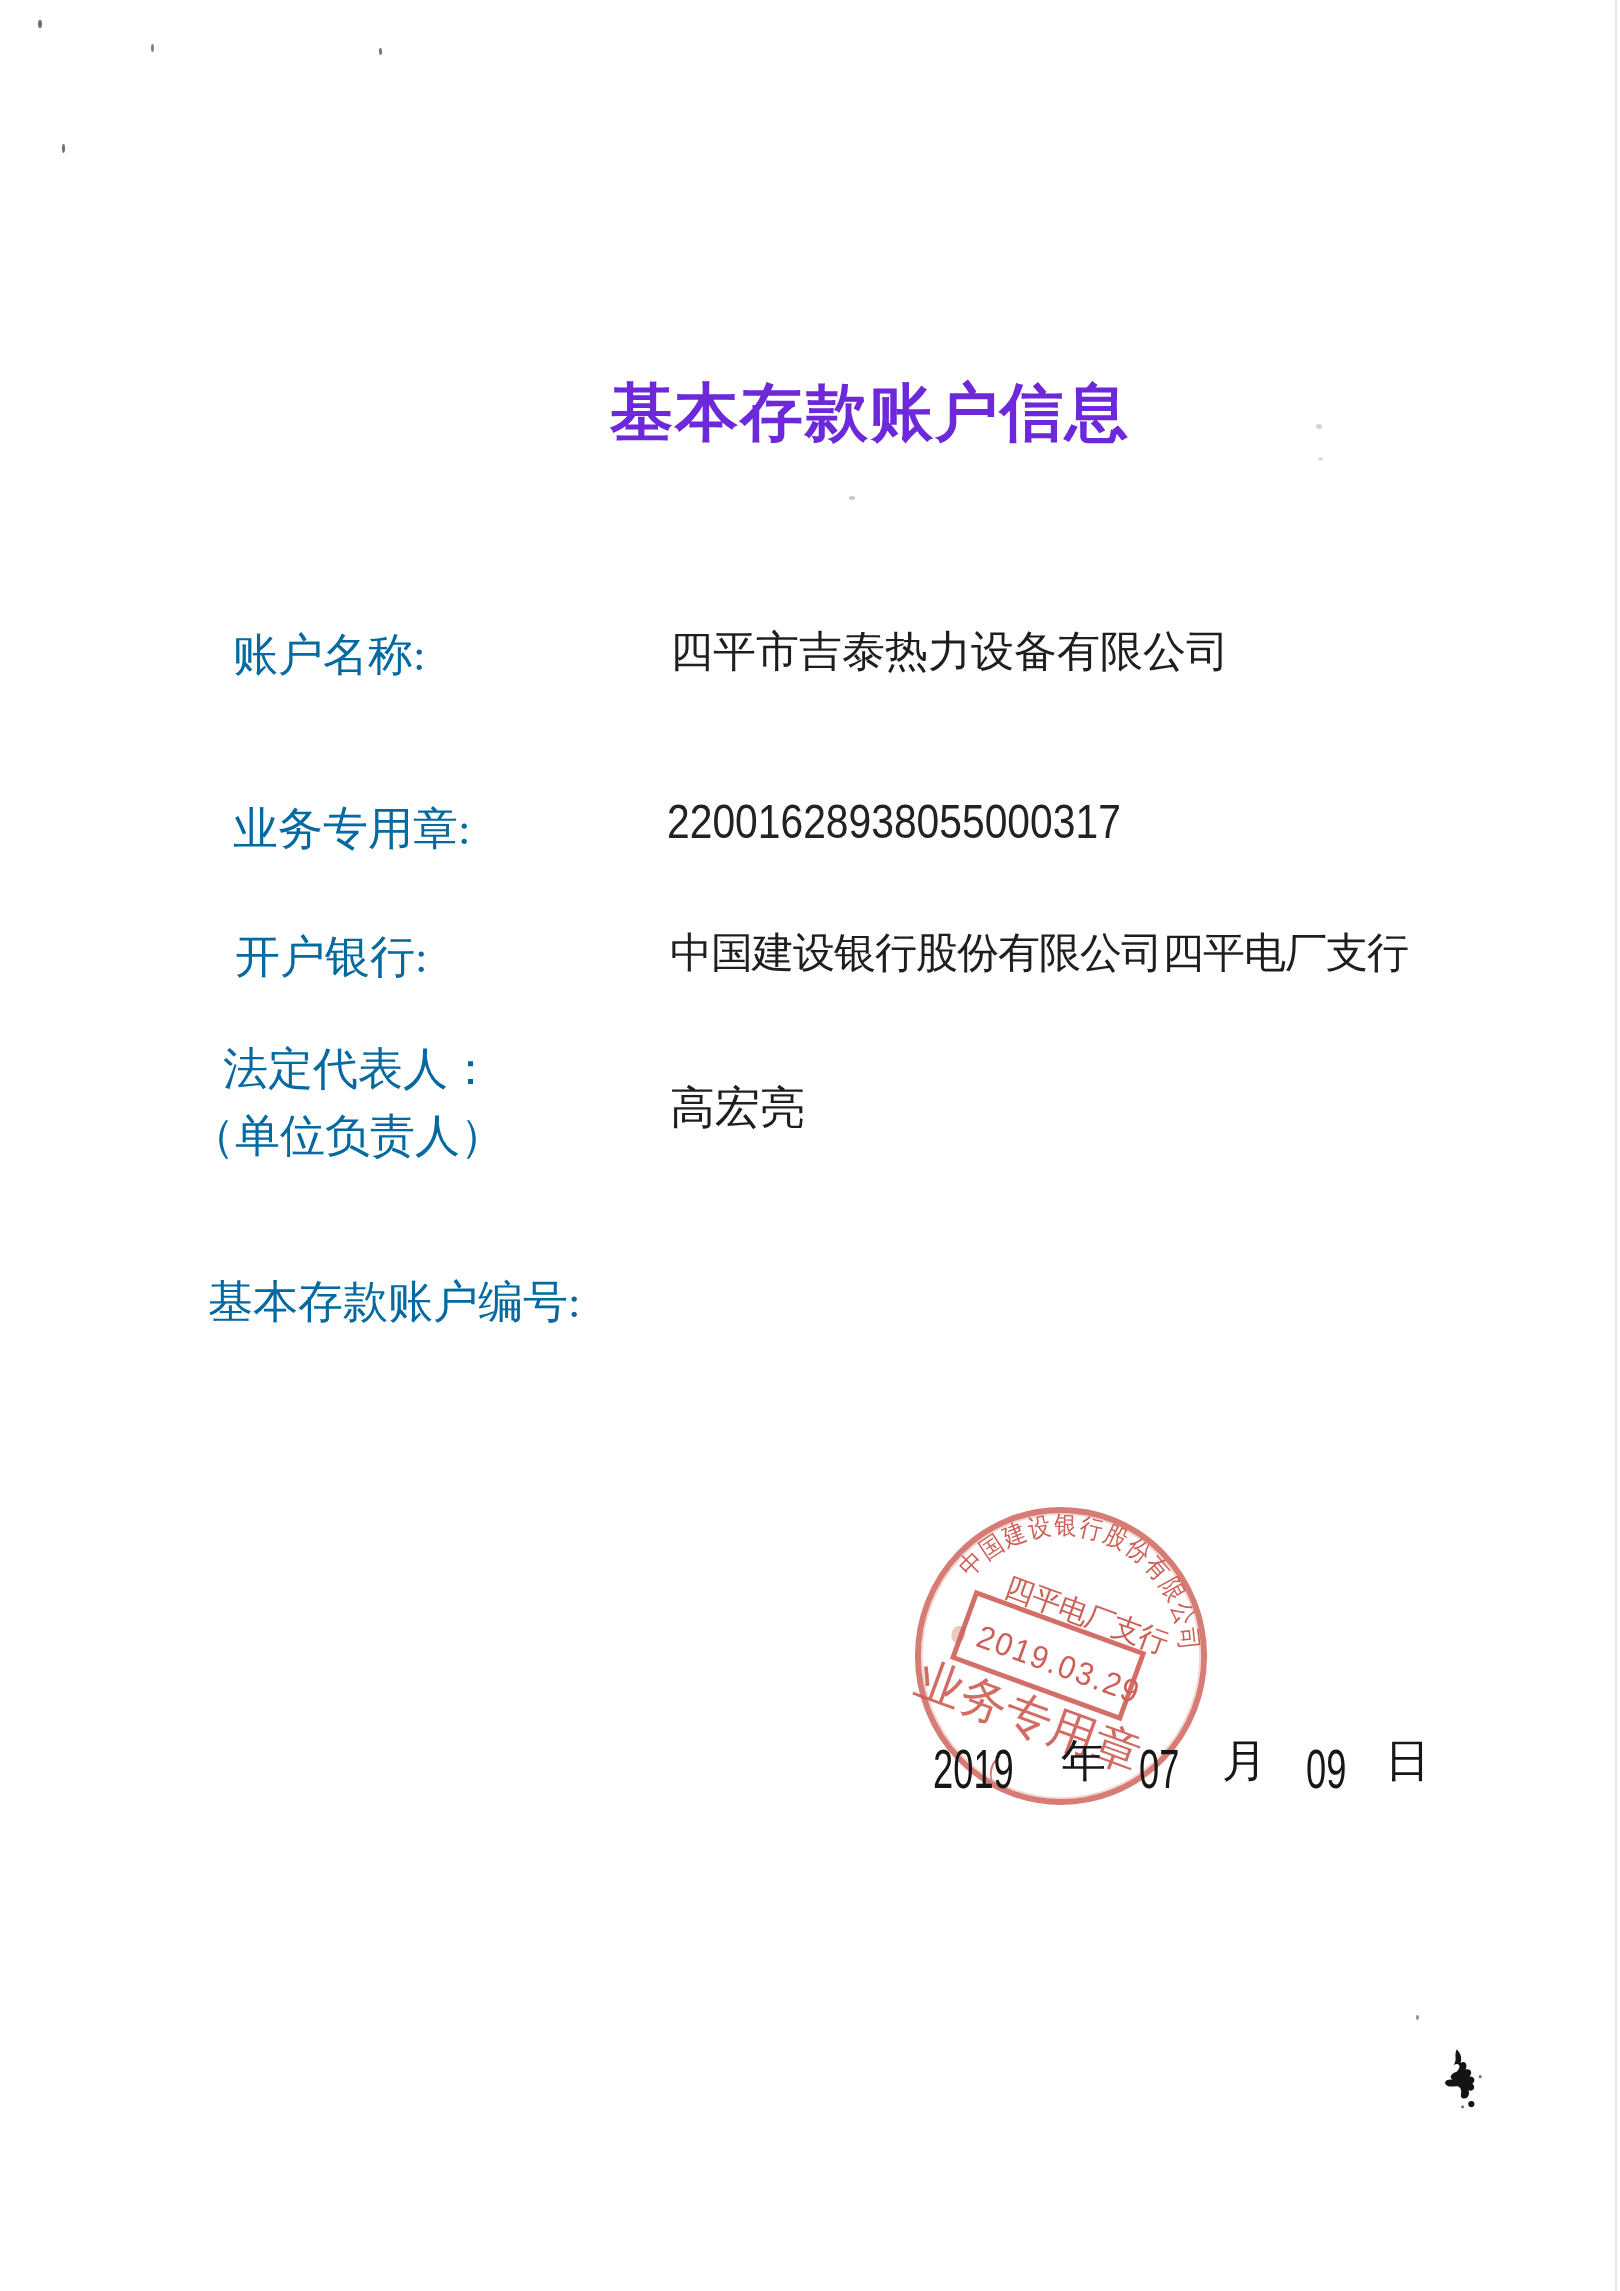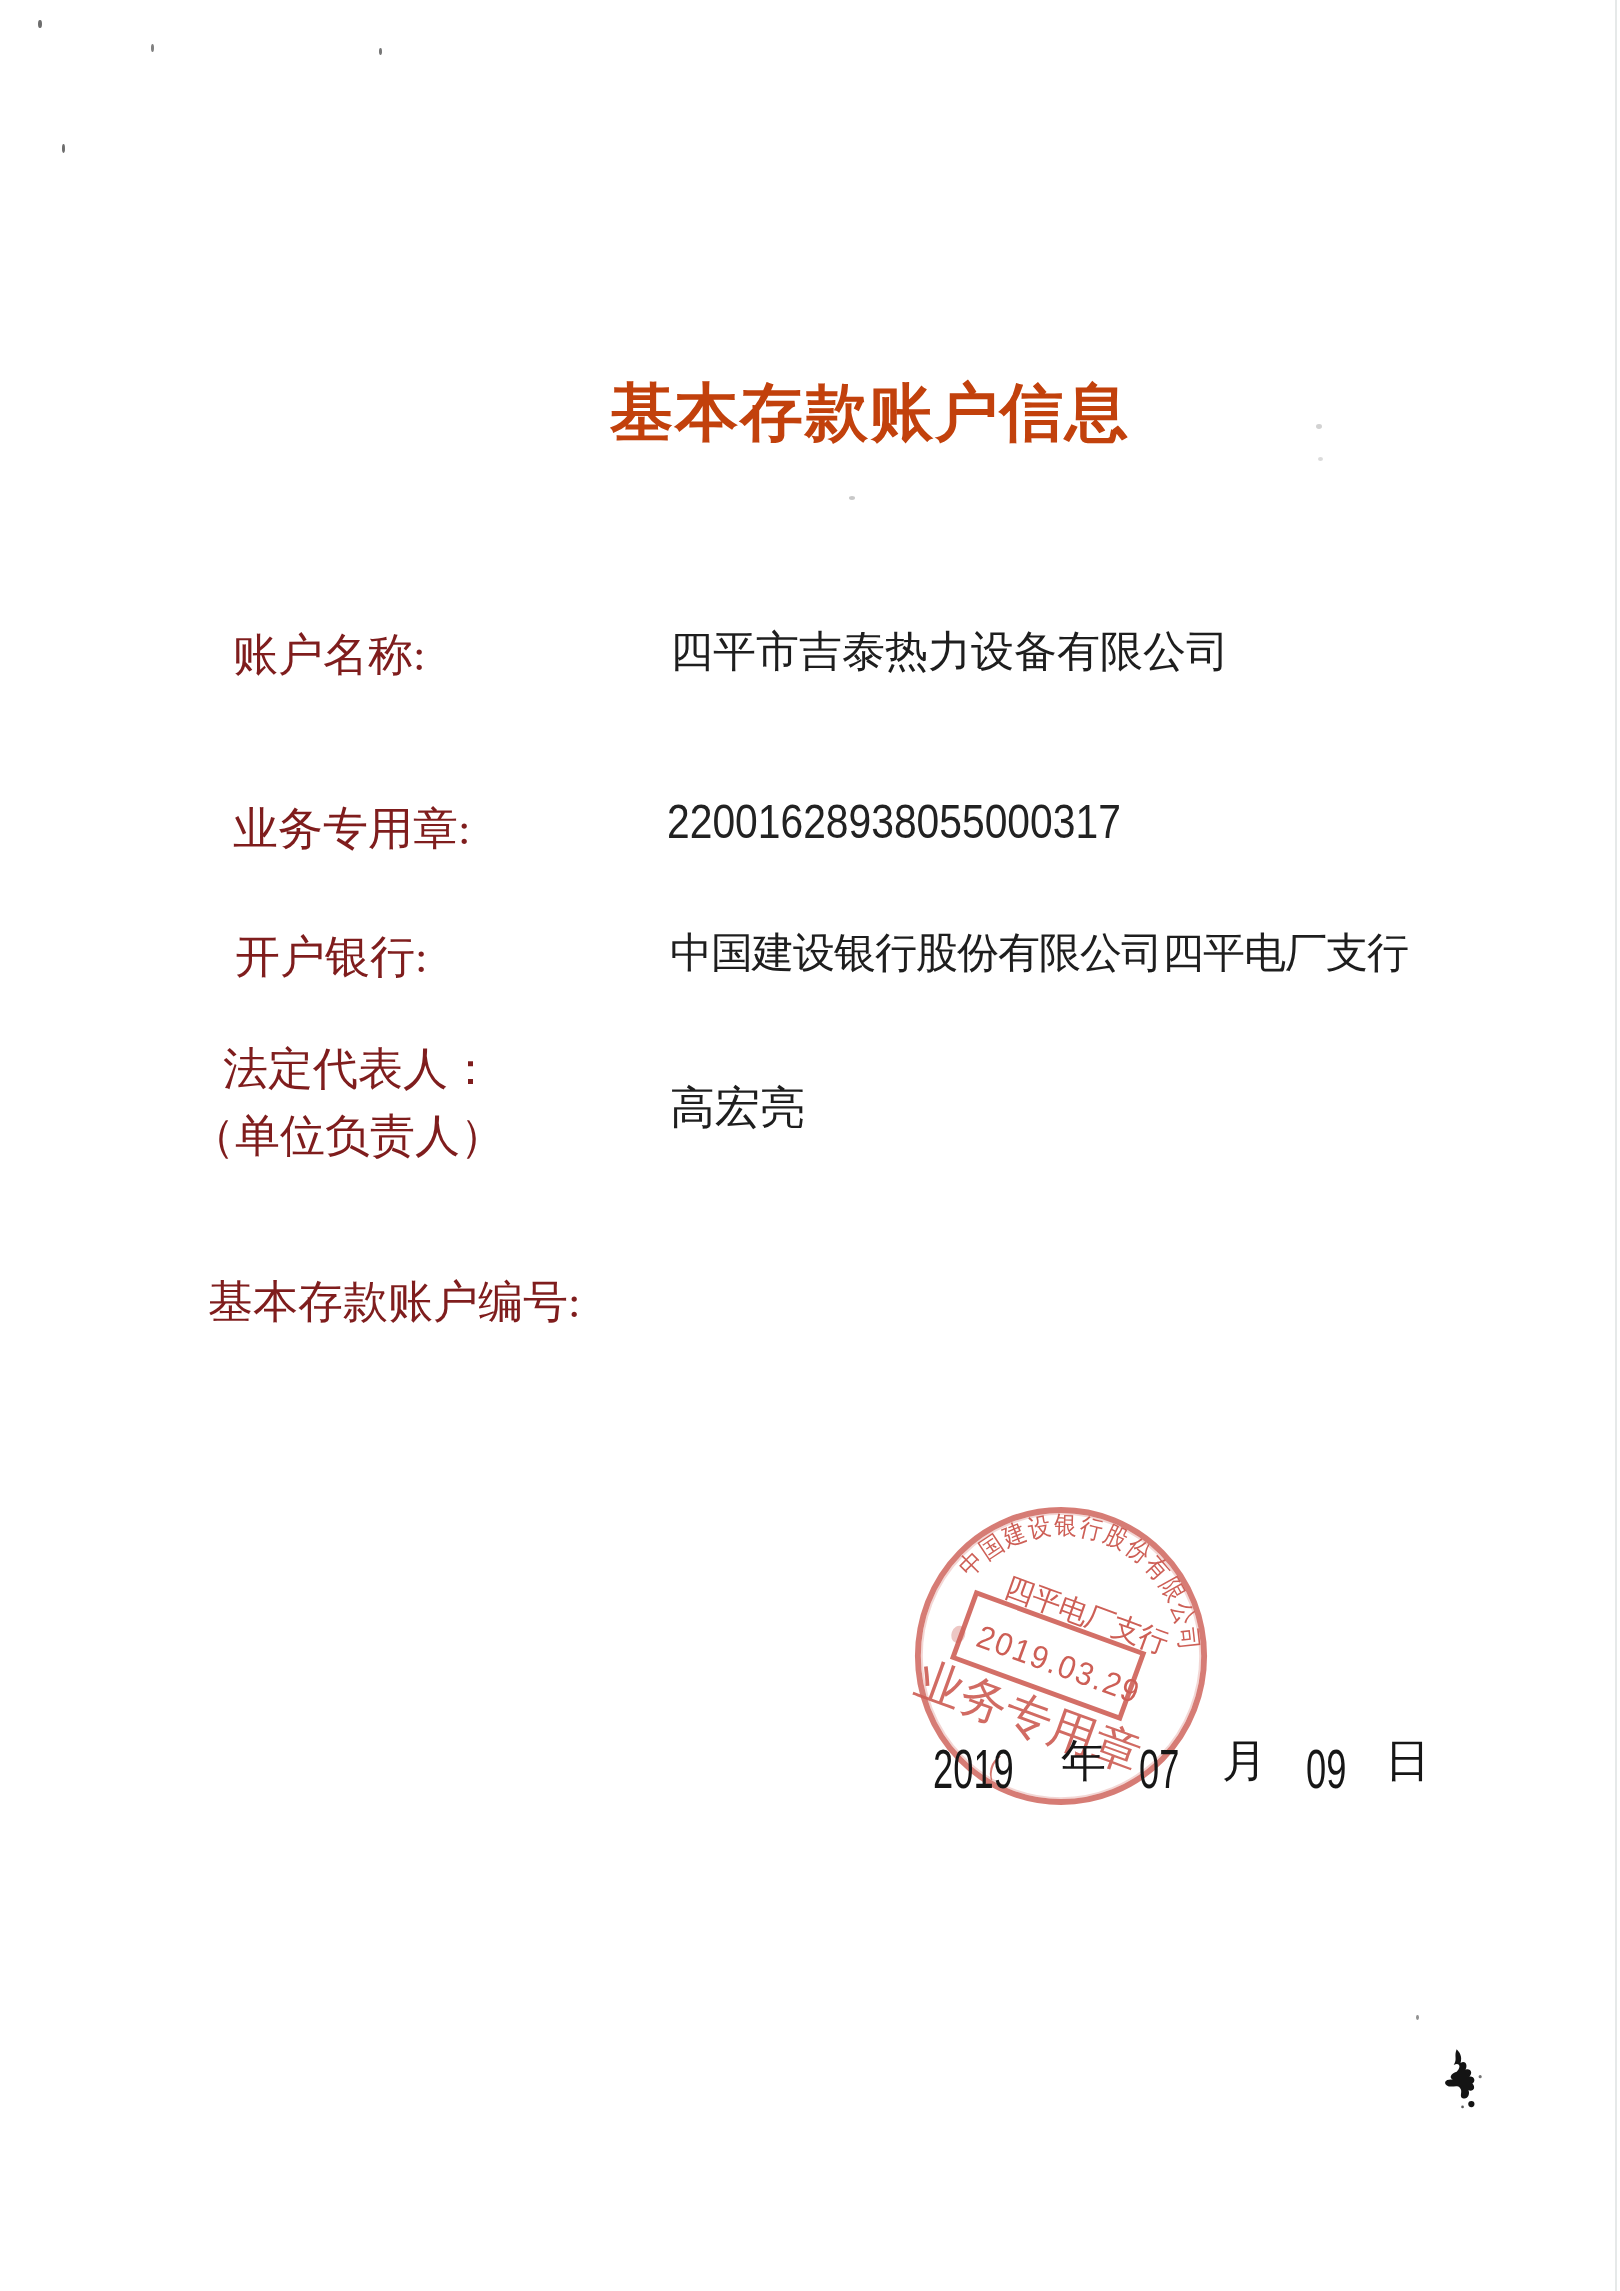--- a/index.html
+++ b/index.html
@@ -7,23 +7,23 @@
     position:relative;
     width:1620px;height:2292px;
     margin:0 auto;
     background:#ffffff;
     overflow:hidden;
     font-family:"Liberation Serif","DejaVu Serif",serif;
     color:#1c1c1c;
   }
   .abs{position:absolute;white-space:nowrap;}
   .doc-title{
-    font-size:63px;font-weight:700;letter-spacing:2px;color:#c2410c;
+    font-size:63px;font-weight:700;letter-spacing:2px;color:#6d28d9;
   }
-  .field-label{font-size:45px;font-weight:500;color:#7f1d1d;}
+  .field-label{font-size:45px;font-weight:500;color:#0369a1;}
   .field-value{font-size:43px;font-weight:400;color:#1e1e1e;}
   .num{
     font-family:"Liberation Sans","DejaVu Sans",sans-serif;
     display:inline-block;transform-origin:0 50%;
   }
   .account-number{font-size:48px;transform:scaleX(.85);letter-spacing:0;color:#222;}
   .base-number{font-size:49px;transform:scaleX(.90);color:#222;}
   .date-digit{font-size:55px;transform:scaleX(.66);color:#161616;}
   .date-cjk{font-size:45px;color:#161616;}
   .speck{position:absolute;background:#4a4a4a;border-radius:50%;}

